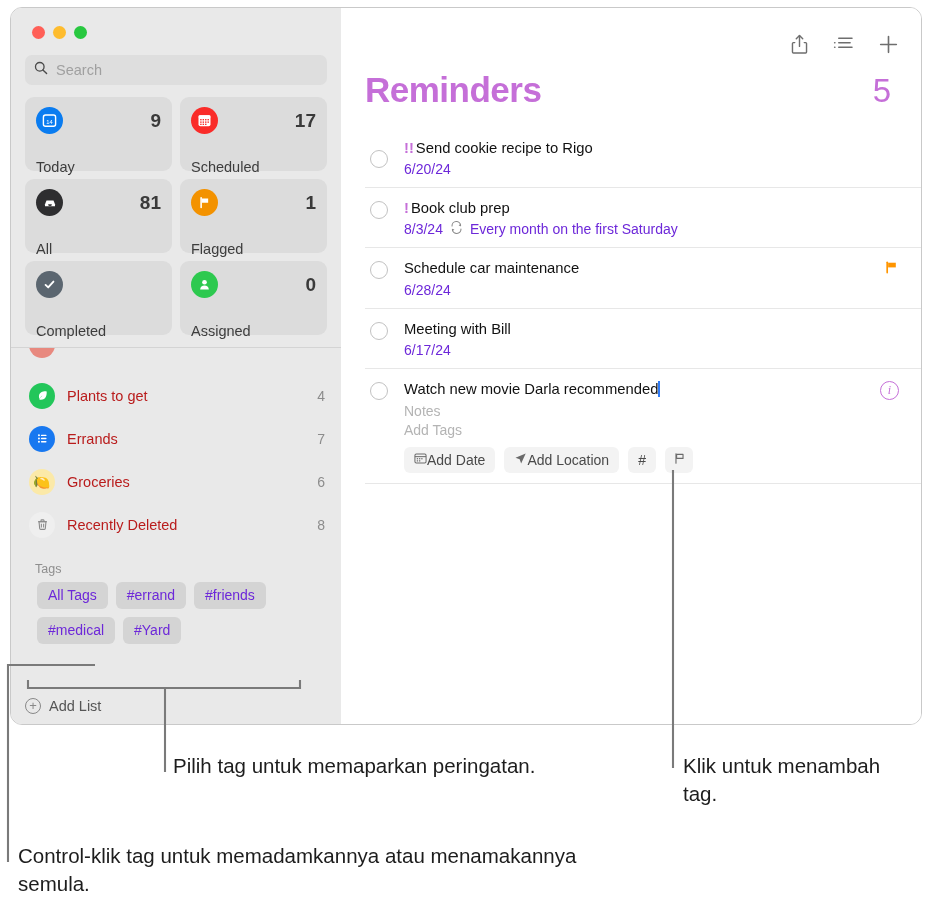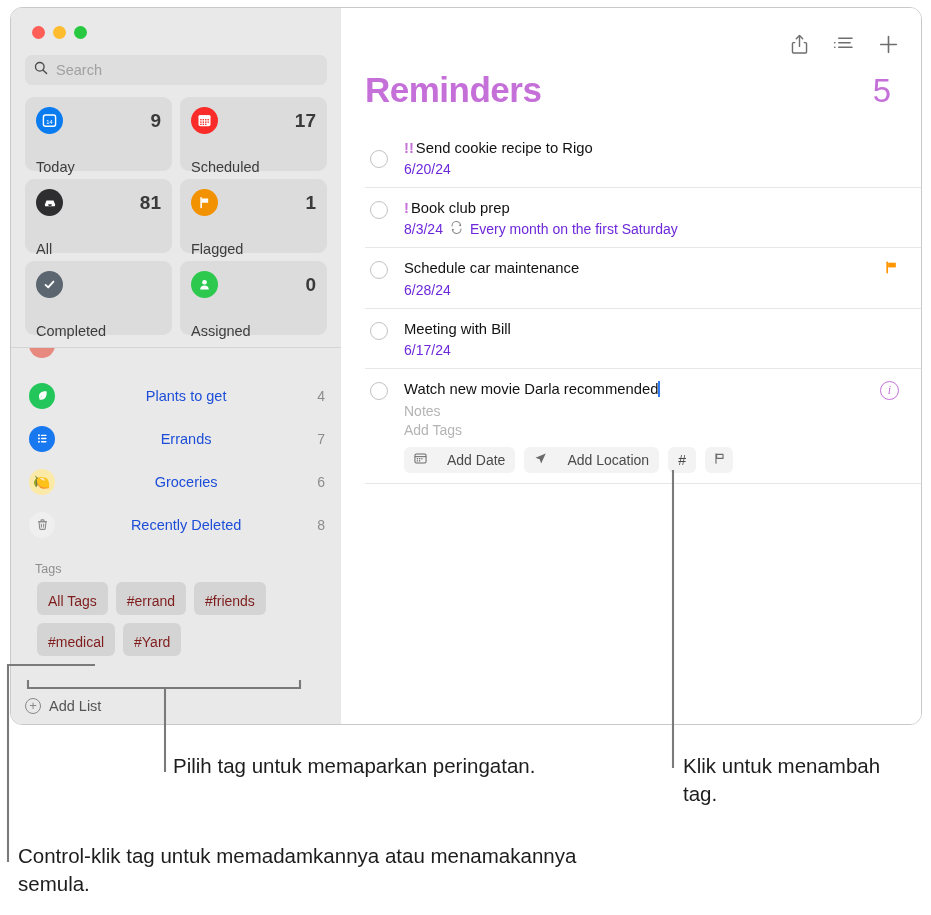--- a/index.html
+++ b/index.html
@@ -105,38 +105,38 @@
     padding: 0 16px 0 18px;
     gap: 12px;
   }
   .list-icon {
     width: 26px; height: 26px; border-radius: 50%;
     display: flex; align-items: center; justify-content: center;
     flex: 0 0 26px;
     color: #fff;
     font-size: 15px;
   }
-  .list-name { flex: 1; font-size: 14.5px; color: #1d4ed8; text-align: center; }
+  .list-name { flex: 1; font-size: 14.5px; color: #b91c1c; }
   .list-count { font-size: 14px; color: #8c8c8c; }
 
   
   .tags-header {
     font-size: 12.5px; color: #8e8e8e;
     padding: 14px 6px 6px 24px;
   }
   .tags-wrap {
     display: flex; flex-wrap: wrap; gap: 8px;
     padding: 0 14px 0 26px;
   }
   .tag-pill {
     background: #d4d4d4;
     border-radius: 6px;
-    padding: 11px 11px 6px 11px;
+    padding: 5px 11px 6px 11px;
     font-size: 14px;
-    color: #7f1d1d;
+    color: #6d28d9;
   }
 
   .add-list {
     position: absolute;
     left: 14px; bottom: 10px;
     display: flex; align-items: center; gap: 8px;
     font-size: 14.5px; color: #555;
   }
   .plus-circle {
     width: 16px; height: 16px; border-radius: 50%;
@@ -209,21 +209,21 @@
     display: inline-block;
     width: 2px; height: 16px;
     background: #2f7bf6;
     vertical-align: -3px;
   }
   .chip-row { display: flex; gap: 9px; margin-top: 9px; }
   .chip {
     background: #f3f3f3;
     border-radius: 6px;
     height: 26px;
-    display: flex; align-items: center; gap: 20px;
+    display: flex; align-items: center; gap: 0;
     padding: 0 10px;
     font-size: 14px; color: #4a4a4a;
   }
   .chip.sq { padding: 0; width: 28px; justify-content: center; }
   .info-circle {
     width: 19px; height: 19px; border-radius: 50%;
     border: 1.2px solid #c56fd8;
     color: #c56fd8;
     display: flex; align-items: center; justify-content: center;
     font-size: 12px; font-style: italic;

